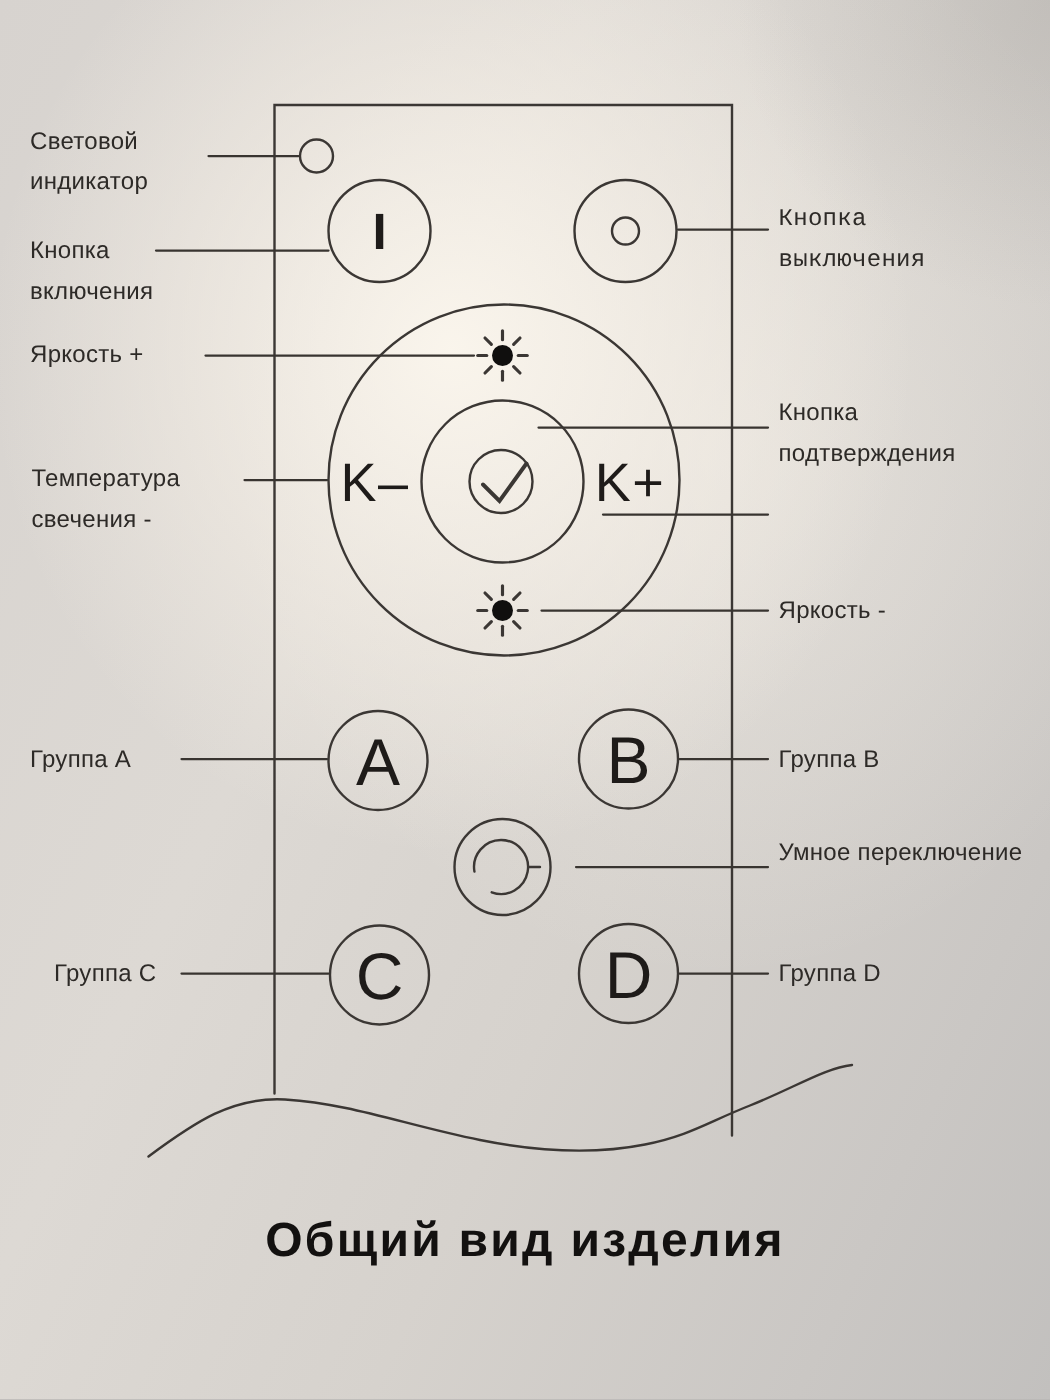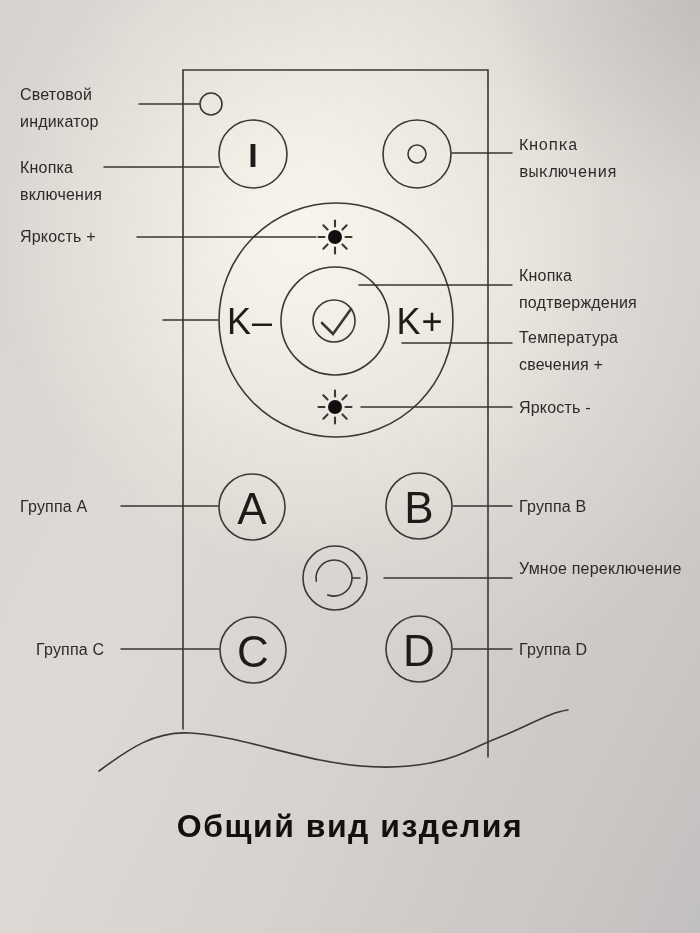--- a/index.html
+++ b/index.html
@@ -118,26 +118,26 @@
   <div class="glyph k" style="left:250px;top:322px;">K–</div>
   <div class="glyph k" style="left:420px;top:322px;">K+</div>
   <div class="glyph letter" style="left:252px;top:509px;">A</div>
   <div class="glyph letter" style="left:419px;top:508px;">B</div>
   <div class="glyph letter" style="left:253px;top:652px;">C</div>
   <div class="glyph letter" style="left:419px;top:651px;">D</div>
 
   <div class="lbl" style="left:20px;top:82px;width:125px;">Световой индикатор</div>
   <div class="lbl" style="left:20px;top:155px;width:125px;">Кнопка включения</div>
   <div class="lbl" style="left:20px;top:224px;width:160px;">Яркость +</div>
+  <div class="lbl" style="left:21px;top:307px;width:150px;">Температура свечения -</div>
   <div class="lbl" style="left:20px;top:494px;width:140px;">Группа A</div>
   <div class="lbl" style="left:36px;top:637px;width:140px;">Группа C</div>
 
   <div class="lbl" style="left:519px;top:133px;width:145px;font-family:Liberation Mono, monospace;">Кнопка выключения</div>
   <div class="lbl" style="left:519px;top:263px;width:175px;">Кнопка подтверждения</div>
-  <div class="lbl" style="left:519px;top:325px;width:150px;">Температура свечения +</div>
   <div class="lbl" style="left:519px;top:395px;width:160px;">Яркость -</div>
   <div class="lbl" style="left:519px;top:494px;width:140px;">Группа B</div>
   <div class="lbl" style="left:519px;top:637px;width:140px;">Группа D</div>
   <div class="lbl" style="left:519px;top:556px;width:170px;">Умное переключение</div>
 
   <div class="title">Общий вид изделия</div>
 
 </div>
 
 </body></html>

